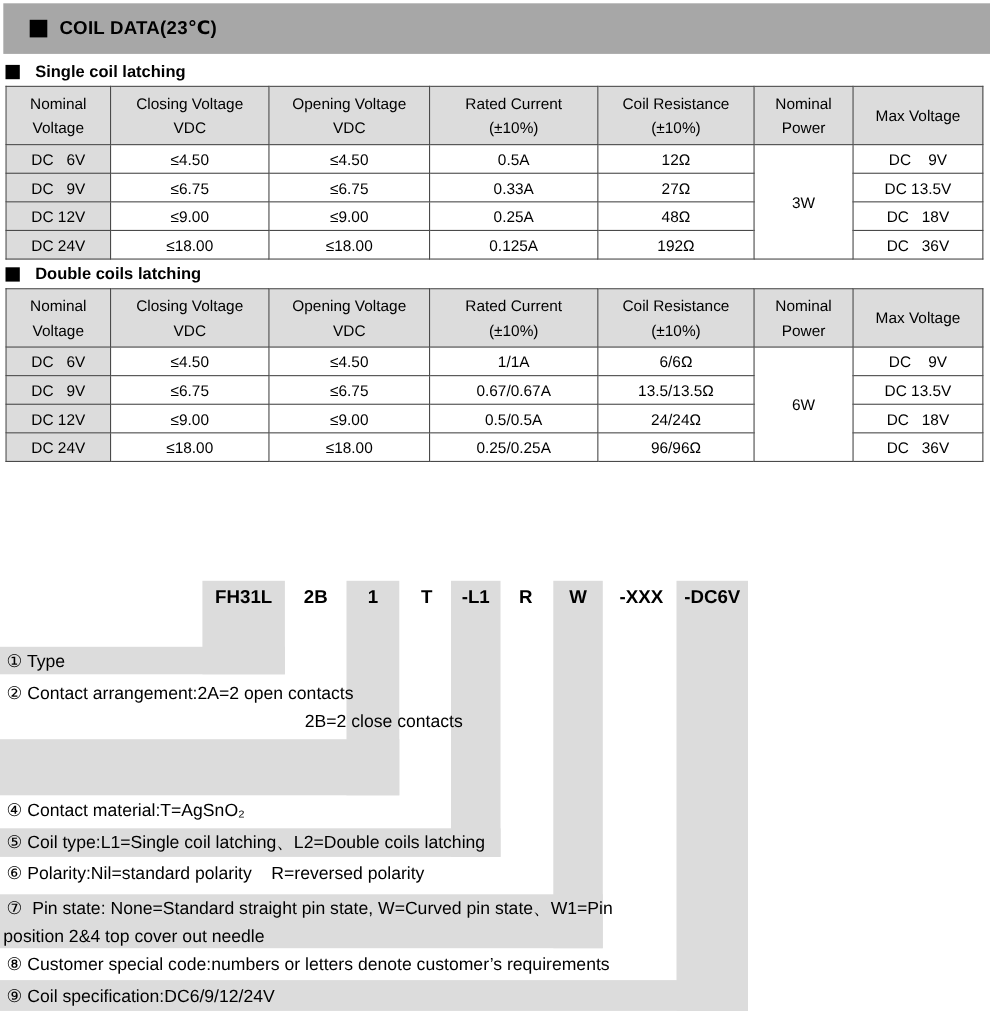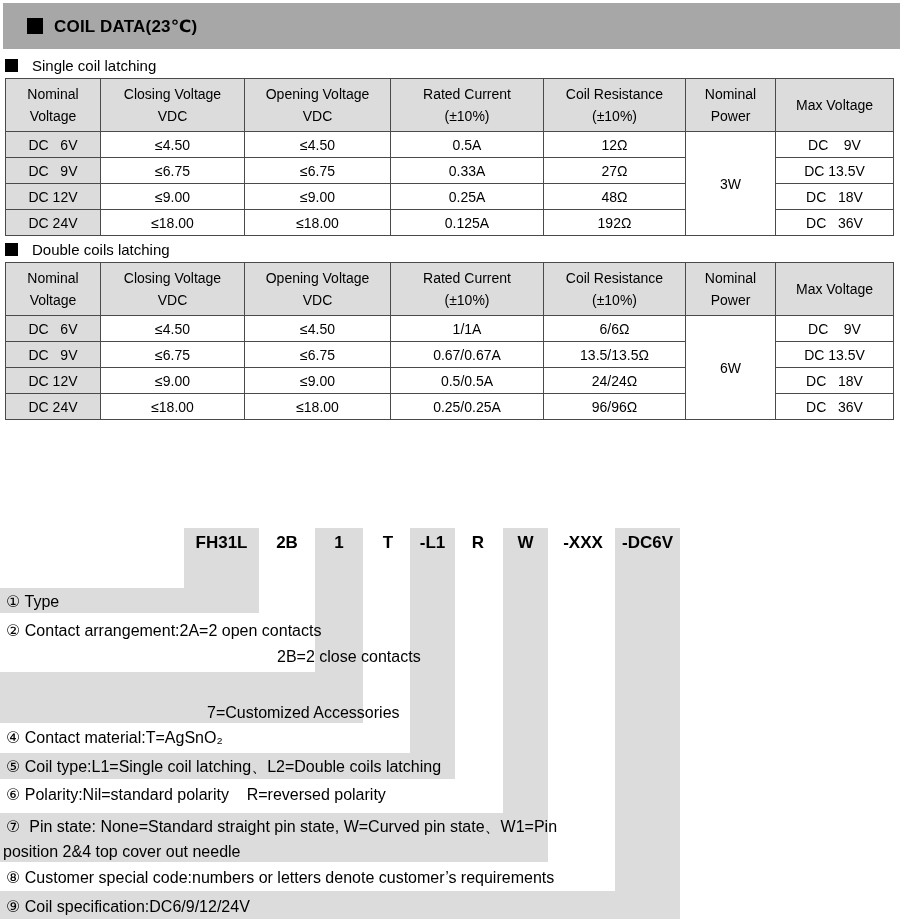--- a/index.html
+++ b/index.html
@@ -14,21 +14,21 @@
     font-family:"Liberation Sans","DejaVu Sans",sans-serif;color:var(--text_col);
   }
   
   .secbar{
     position:absolute;left:3px;width:890px;height:46px;
     background:var(--section_bar);display:flex;align-items:center;
   }
   .sq-lg{width:16px;height:16px;background:#000;margin-left:12px;flex:0 0 auto;}
   .sectitle{font-size:17px;font-weight:bold;margin-left:11px;letter-spacing:.2px;}
   
-  .subsec{position:absolute;left:3px;display:flex;align-items:center;height:20px;}
+  .subsec{position:absolute;left:3px;display:flex;align-items:center;height:20px;font-weight:bold;}
   .sq-sm{width:13px;height:13px;background:#000;margin-left:2px;flex:0 0 auto;}
   .subtitle{font-size:15px;margin-left:14px;}
   
   table.coil-table{
     position:absolute;left:5px;border-collapse:collapse;table-layout:fixed;width:888px;
   }
   table.coil-table th,table.coil-table td{
     border:1px solid var(--border_col);text-align:center;vertical-align:middle;
     font-size:14px;font-weight:normal;padding:0;
   }
@@ -213,21 +213,20 @@
     <span class="codelbl" style="left:365px;width:46px;">T</span>
     <span class="codelbl" style="left:410px;width:45px;">-L1</span>
     <span class="codelbl" style="left:458px;width:40px;">R</span>
     <span class="codelbl" style="left:503px;width:45px;">W</span>
     <span class="codelbl" style="left:551px;width:64px;">-XXX</span>
     <span class="codelbl" style="left:615px;width:65px;">-DC6V</span>
 
     <span class="leg" style="left:6px;top:88px;">① Type</span>
     <span class="leg" style="left:6px;top:117px;">② Contact arrangement:2A=2 open contacts</span>
     <span class="leg" style="left:277px;top:143px;">2B=2 close contacts</span>
-    <span class="leg" style="left:207px;top:199px;">7=Customized Accessories</span>
     <span class="leg" style="left:6px;top:224px;">④ Contact material:T=AgSnO₂</span>
     <span class="leg" style="left:6px;top:253px;">⑤ Coil type:L1=Single coil latching、L2=Double coils latching</span>
     <span class="leg" style="left:6px;top:281px;">⑥ Polarity:Nil=standard polarity    R=reversed polarity</span>
     <span class="leg" style="left:6px;top:313px;">⑦  Pin state: None=Standard straight pin state, W=Curved pin state、W1=Pin</span>
     <span class="leg" style="left:3px;top:338px;">position 2&amp;4 top cover out needle</span>
     <span class="leg" style="left:6px;top:364px;">⑧ Customer special code:numbers or letters denote customer’s requirements</span>
     <span class="leg" style="left:6px;top:393px;">⑨ Coil specification:DC6/9/12/24V</span>
   </div>
 
 </div>

